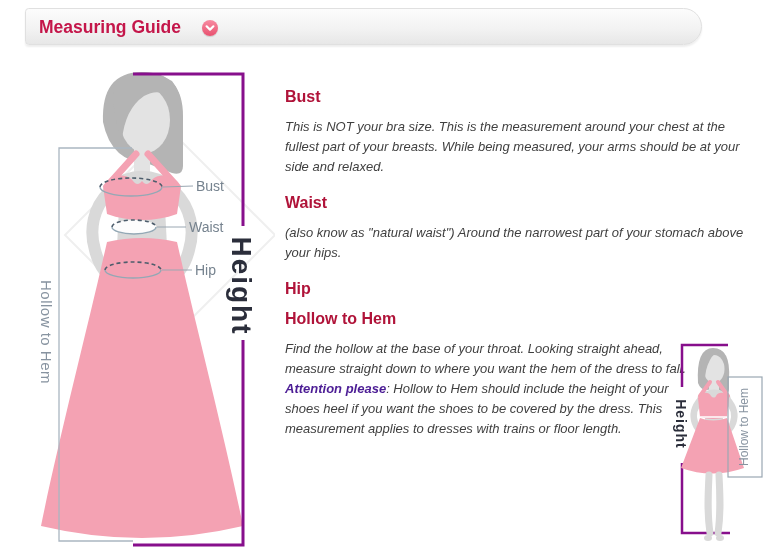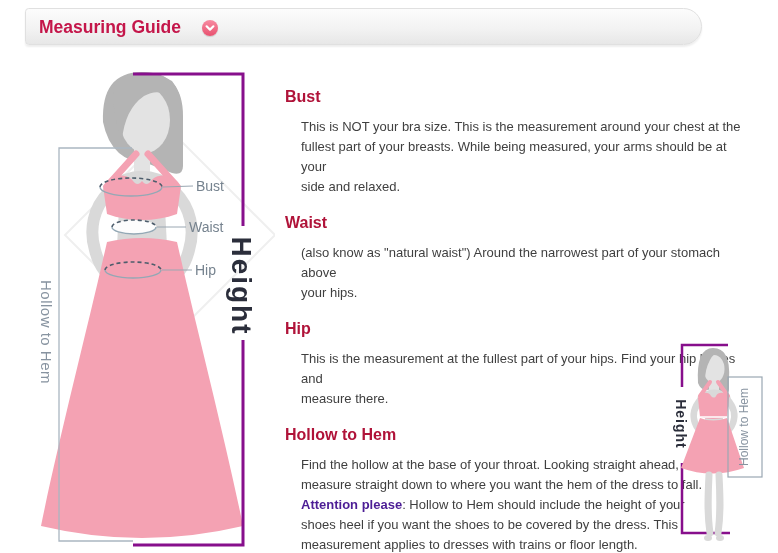--- a/index.html
+++ b/index.html
@@ -14,21 +14,21 @@
   .header-title{position:absolute;left:13px;top:0;line-height:36px;
       font-size:17.5px;font-weight:bold;color:#c4164a;}
   .chev-btn{position:absolute;left:176px;top:11px;width:16px;height:16px;border:0;padding:0;
       border-radius:50%;background:linear-gradient(180deg,#f78ca2,#e8516f);cursor:pointer;
       box-shadow:0 1px 1px rgba(0,0,0,0.15);}
   .chev-btn svg{display:block;margin:0 auto;}
 
   
   .content{position:absolute;left:285px;top:87px;width:470px;}
   .content h3{margin:0 0 10px 0;font-size:16px;line-height:20px;font-weight:bold;color:#b01339;}
-  .content p{margin:0 0 16px 16px;font-size:13px;line-height:20px;color:#3f3f3f;white-space:pre-line;}
+  .content p{margin:0 0 16px 0;font-size:13px;line-height:20px;color:#3f3f3f;white-space:pre-line;font-style:italic;}
   .attention{color:#4c1d95;font-weight:bold;}
 
   
   .main-diagram{position:absolute;left:25px;top:60px;width:250px;height:493px;}
   .small-diagram{position:absolute;left:655px;top:335px;width:123px;height:218px;}
 
   .wm{fill:none;stroke:#efefef;stroke-width:2;}
   .hair{fill:#b4b4b4;}
   .skin{fill:#e3e3e3;}
   .body-stroke{fill:none;stroke:#d9d9d9;stroke-linecap:round;}
@@ -113,22 +113,20 @@
 fullest part of your breasts. While being measured, your arms should be at your
 side and relaxed.</p>
     </section>
     <section>
       <h3>Waist</h3>
       <p>(also know as "natural waist") Around the narrowest part of your stomach above
 your hips.</p>
     </section>
     <section>
       <h3>Hip</h3>
-      <p>This is the measurement at the fullest part of your hips. Find your hip bones and
-measure there.</p>
     </section>
     <section>
       <h3>Hollow to Hem</h3>
       <p><span>Find the hollow at the base of your throat. Looking straight ahead,
 measure straight down to where you want the hem of the dress to fall.
 </span><strong class="attention">Attention please</strong><span>: Hollow to Hem should include the height of your
 shoes heel if you want the shoes to be covered by the dress. This
 measurement applies to dresses with trains or floor length.</span></p>
     </section>
   </div>

